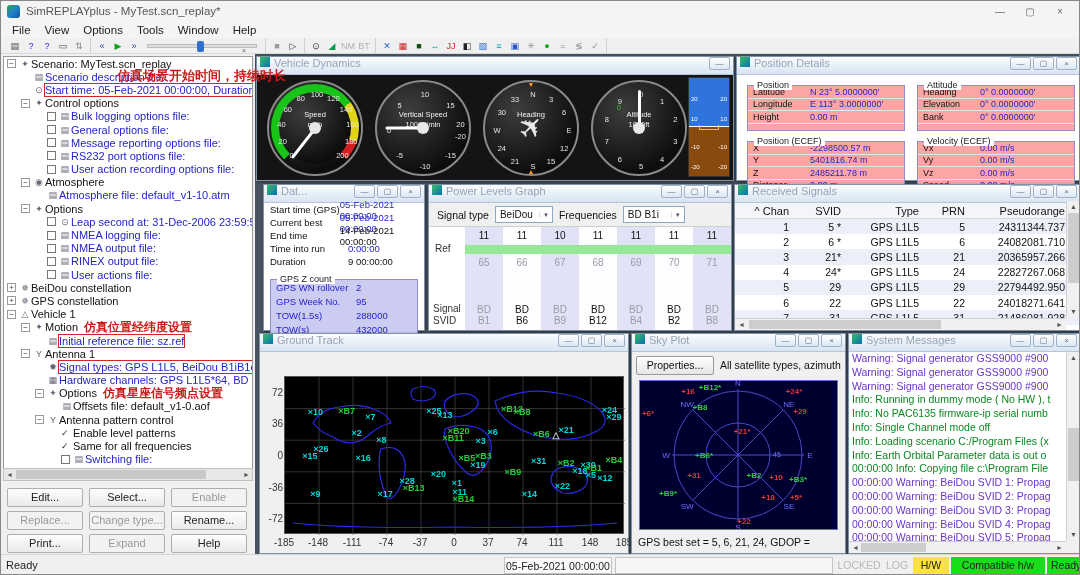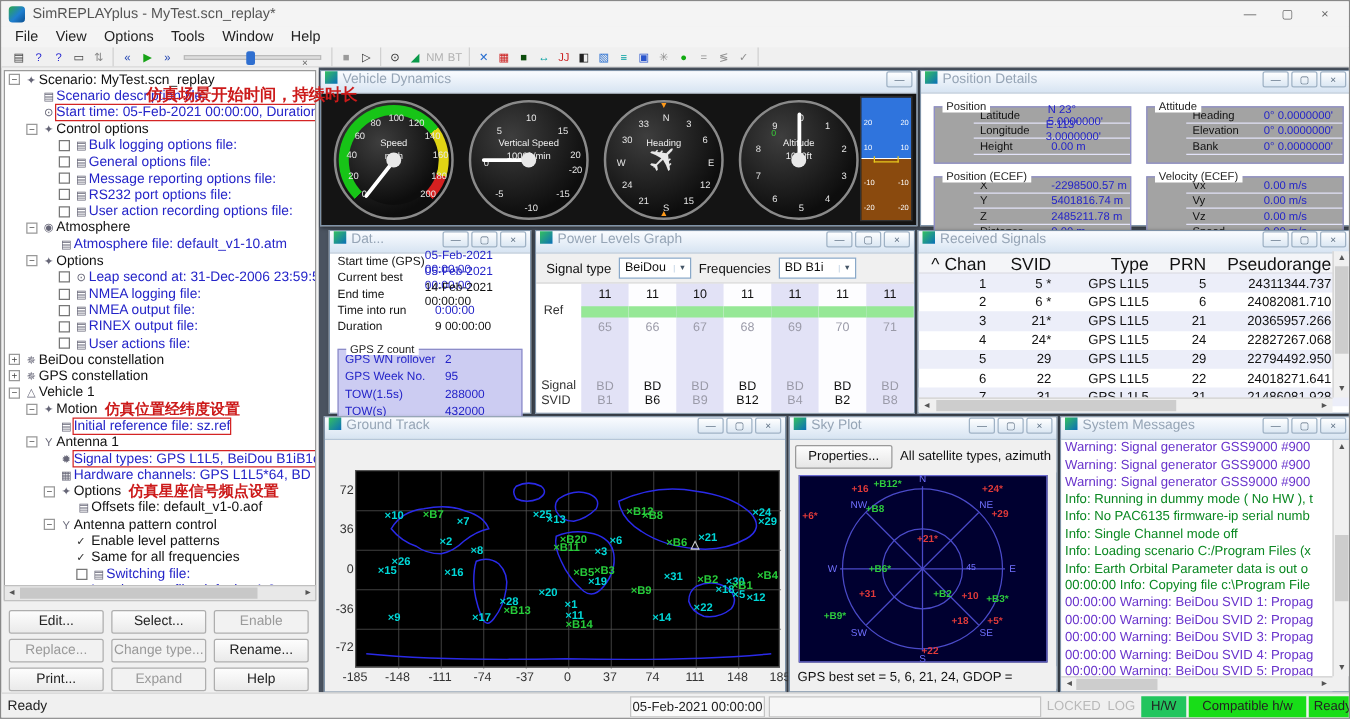--- a/index.html
+++ b/index.html
@@ -61,21 +61,21 @@
   .plane { position:absolute; left:50%; top:50%; transform:translate(-50%,-52%) rotate(-45deg); font-size:30px; color:#e8e8e8; }
   .hdg-bug { position:absolute; left:50%; transform:translateX(-50%); color:#ff9a1a; font-size:7px; }
   .odo { position:absolute; left:26%; top:24%; color:#39d439; font-size:7px; }
   #attitude { position:absolute; right:3px; top:2px; width:42px; height:100px; overflow:hidden; border:1px solid #333; }
   #att-sky { position:absolute; inset:0; background:linear-gradient(#2f74dd 0 49%, #fff 49% 50%, #8a4a0e 50% 100%); }
   .att-num { position:absolute; font-size:6px; color:#fff; }
   #att-ref { position:absolute; left:50%; top:48%; width:20px; height:5px; border:1.5px solid #e8c81c; border-top:none; transform:translateX(-50%); }
 
   
   #pd-body { position:absolute; inset:18px 0 0 0; background:#fff; }
-  .pd-group { position:absolute; border:1px solid #8d8dc8; background:#a3a3a3;padding-left:31px; }
+  .pd-group { position:absolute; border:1px solid #8d8dc8; background:#fca5a5; }
   .pd-title { position:absolute; left:6px; top:-6px; background:#fff; padding:0 3px; font-size:9px; color:#222; }
   .pd-row { display:flex; font-size:9px; height:12.5px; align-items:center; border-bottom:1px solid #e2e2f8; }
   .pd-row .l { width:62px; color:#111; padding-left:5px; }
   .pd-row .v { color:#2424c8; }
 
   
   #dat-body { position:absolute; inset:18px 0 0 0; background:#fff; }
   .dat-row { display:flex; font-size:9.5px; height:13px; align-items:center; padding-left:6px; }
   .dat-row .l { width:78px; color:#111; }
   #zc-group { position:absolute; left:6px; top:76px; width:148px; height:60px; border:1px solid #8d8dc8; background:#ccccf2; }
@@ -93,21 +93,21 @@
   .plg-col { position:absolute; top:0; bottom:0; width:38px; }
   .plg-col .pw { position:absolute; top:3px; left:0; right:0; text-align:center; font-size:10px; color:#111; }
   .plg-col .bar { position:absolute; top:18px; left:0; right:0; height:9px; background:#96e896; }
   .plg-col .ch { position:absolute; top:30px; left:0; right:0; text-align:center; font-size:10px; }
   .plg-col .sv { position:absolute; bottom:4px; left:0; right:0; text-align:center; font-size:10px; line-height:11px; white-space:pre-line; }
   .col-odd { background:#e2e2f6; } .col-odd .ch, .col-odd .sv { color:#9a9aa8; }
   .col-even { background:#fdfdff; } .col-even .ch { color:#9a9aa8; } .col-even .sv { color:#111; }
 
   
   #rs-body { position:absolute; inset:18px 0 0 0; background:#fff; }
-  .rs-hdr { display:flex; height:16px; font-size:14px; color:#111; background:#f4f5f8; border-bottom:1px solid #d8d8e0; align-items:center; }
+  .rs-hdr { display:flex; height:16px; font-size:11px; color:#111; background:#f4f5f8; border-bottom:1px solid #d8d8e0; align-items:center; }
   .rs-row { display:flex; height:15.2px; font-size:10.5px; color:#111; align-items:center; }
   .rs-row:nth-child(even) { background:#eceef9; }
   .rs-c { text-align:right; padding-right:8px; flex:none; }
   .rs-c0{width:62px;} .rs-c1{width:52px;} .rs-c2{width:78px;} .rs-c3{width:46px;} .rs-c4{width:100px;}
   #rs-vscroll { position:absolute; right:0; top:16px; width:14px; bottom:12px; background:#f0f0f0; border-left:1px solid #d0d0d0; }
   #rs-hscroll { position:absolute; left:0; bottom:0; height:12px; right:14px; background:#f0f0f0; border-top:1px solid #d0d0d0; }
   #rs-hscroll .thumb { position:absolute; left:14px; top:1px; width:58%; height:9px; background:#cdcdcd; }
   #rs-vscroll .thumb { position:absolute; left:1px; top:12px; width:11px; height:60%; background:#cdcdcd; }
 
   
@@ -140,21 +140,21 @@
   #sm-hscroll .thumb { position:absolute; left:12px; top:1px; width:30%; height:9px; background:#cdcdcd; }
 
   
   #statusbar { position:absolute; left:0; top:553px; width:1080px; height:22px; background:#f0f0f0; border-top:1px solid #d4d4d4; font-size:11px; color:#222; }
   #sb-ready { position:absolute; left:5px; top:4px; }
   #sb-datetime { position:absolute; left:503px; top:2px; width:108px; height:17px; border:1px solid #c4c4c4; background:#fafafa; text-align:center; line-height:16px; font-size:10.5px; }
   #sb-progress { position:absolute; left:614px; top:2px; width:218px; height:17px; border:1px solid #c4c4c4; background:#f6f6f6; }
   .sb-flag { position:absolute; top:2px; height:17px; line-height:16px; text-align:center; font-size:10.5px; }
   #sb-locked { left:836px; width:44px; color:#b8b8b8; }
   #sb-log { left:882px; width:28px; color:#b8b8b8; }
-  #sb-hw { left:912px; width:36px; background:#22c55e; color:#222; }
+  #sb-hw { left:912px; width:36px; background:#fde047; color:#222; }
   #sb-compat { left:950px; width:94px; background:#18dd18; color:#222; }
   #sb-run { left:1046px; width:80px; background:#18dd18; color:#222; text-align:left; padding-left:4px; }
 </style>
 </head>
 <body>
 
 <div id="app">
 
   <div id="titlebar">
     <div id="app-icon"></div>

